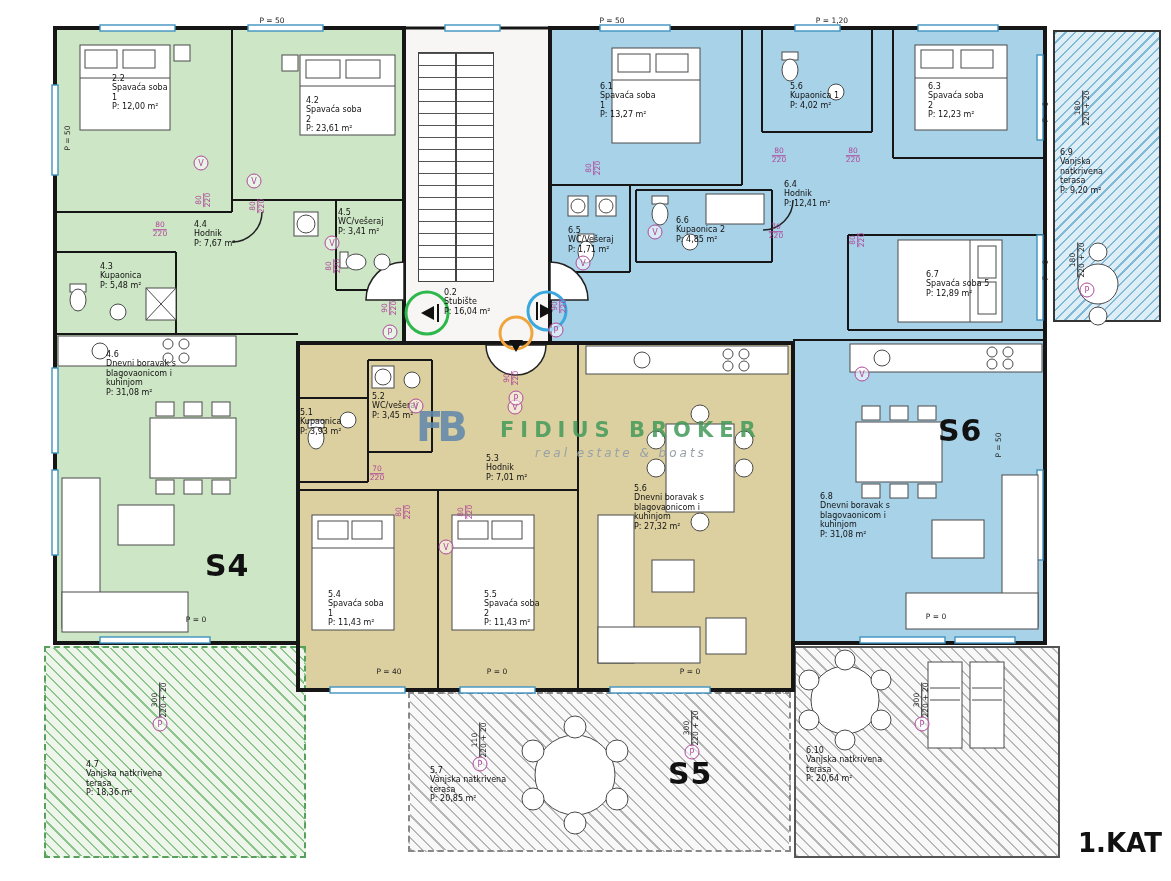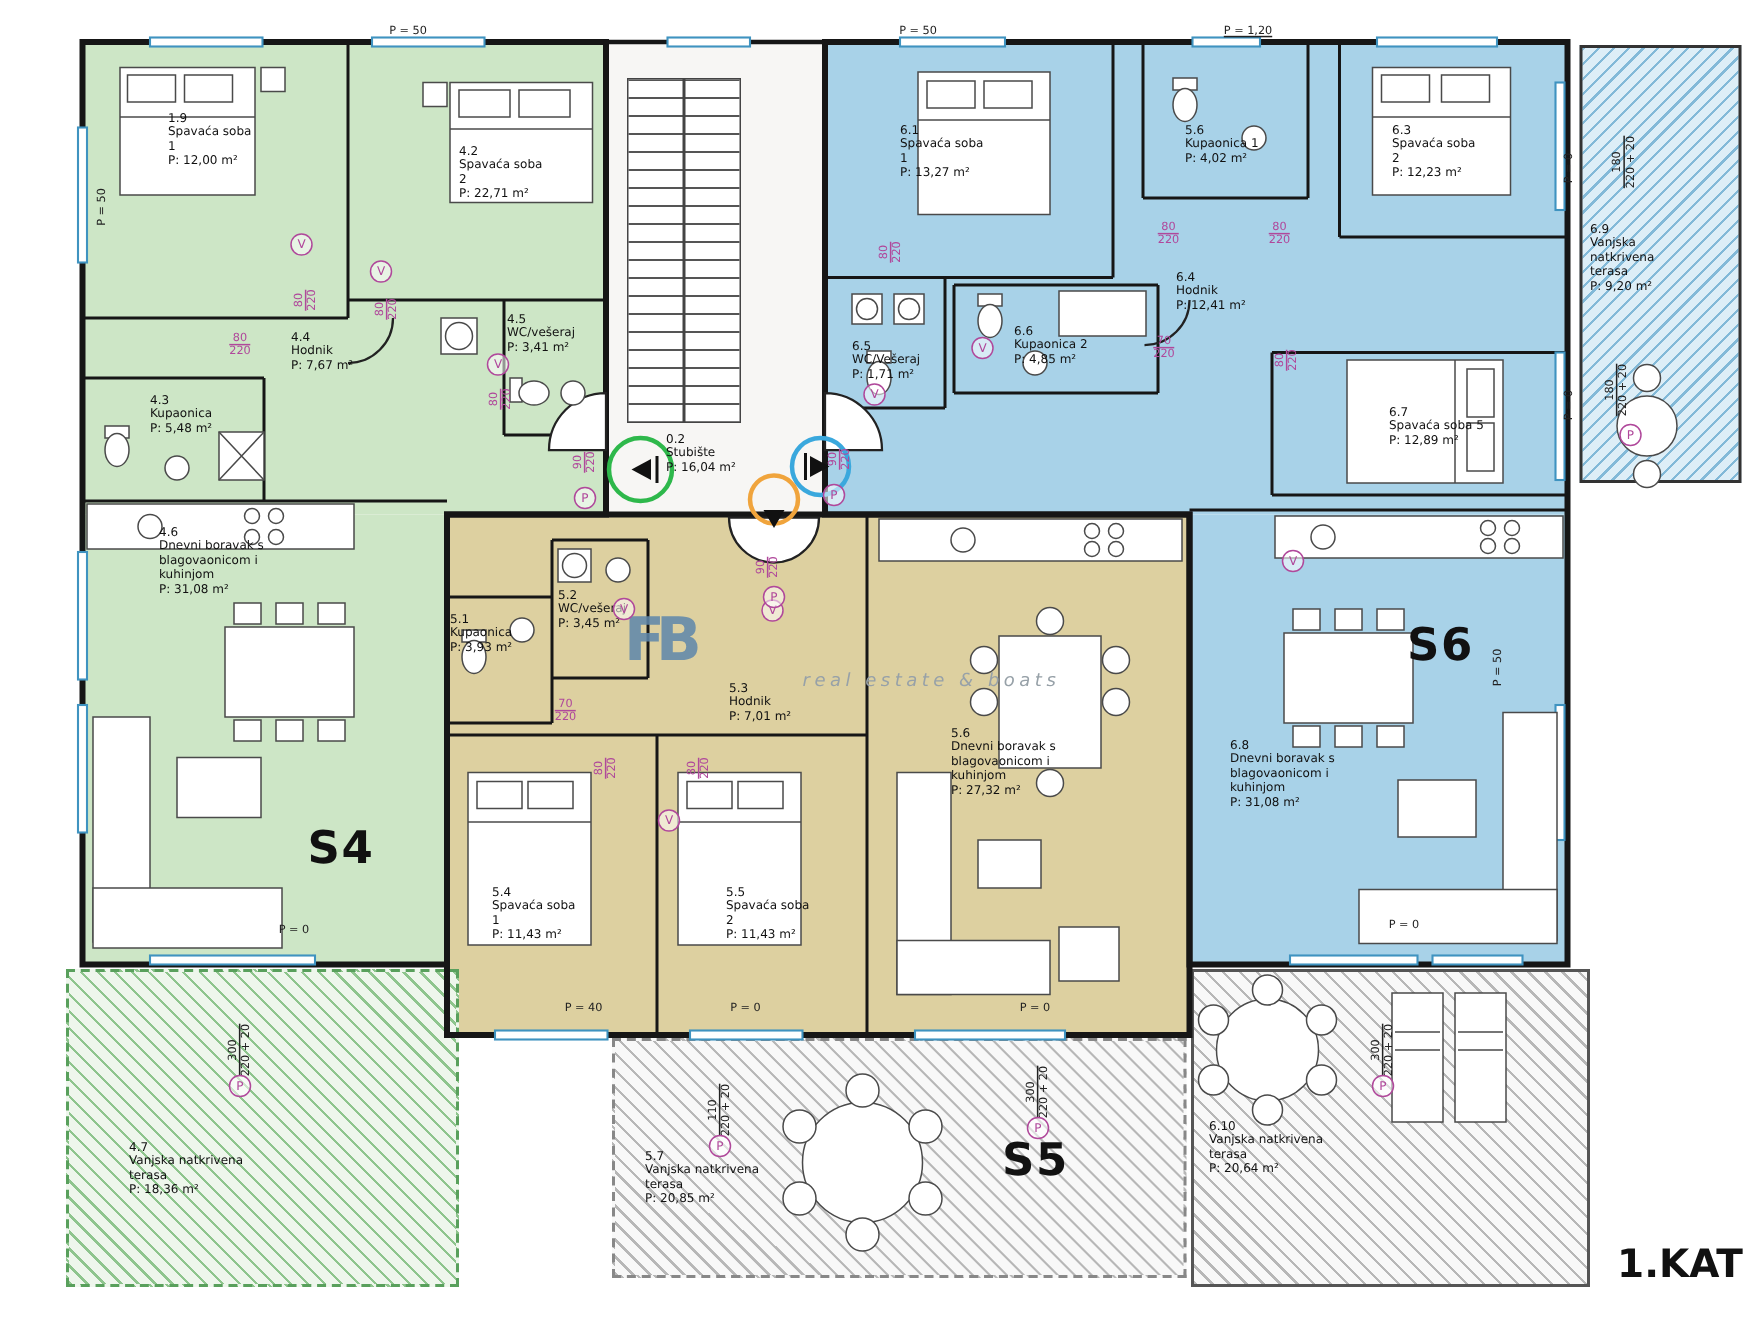--- a/index.html
+++ b/index.html
@@ -256,28 +256,28 @@
     <g fill="#111">
       <path d="M434,306 l-13,7 13,7 Z"></path>
         <rect x="437" y="304" width="2" height="18"></rect>
       <path d="M540,304 l13,7 -13,7 Z"></path>
         <rect x="536" y="302" width="2" height="18"></rect>
       <path d="M509,340 l7,12 7,-12 Z"></path>
     </g>
   </svg>
 
   <div class="rlab" style="left:112px;top:74px;width:60px">
-    <span>1.9</span>
+    <span>2.2</span>
       <span>Spavaća soba 1</span>
       <span>P: 12,00 m²</span>
     </div>
   <div class="rlab" style="left:306px;top:96px;width:60px">
     <span>4.2</span>
       <span>Spavaća soba 2</span>
-      <span>P: 22,71 m²</span>
+      <span>P: 23,61 m²</span>
     </div>
   <div class="rlab" style="left:194px;top:220px;width:60px">
     <span>4.4</span>
       <span>Hodnik</span>
       <span>P: 7,67 m²</span>
     </div>
   <div class="rlab" style="left:338px;top:208px;width:66px">
     <span>4.5</span>
       <span>WC/vešeraj</span>
       <span>P: 3,41 m²</span>
@@ -390,30 +390,31 @@
       <span>Vanjska natkrivena terasa</span>
       <span>P: 20,64 m²</span>
     </div>
 
   <div class="biglab" style="left:205px;top:548px">S4</div>
   <div class="biglab" style="left:668px;top:756px">S5</div>
   <div class="biglab" style="left:938px;top:413px">S6</div>
   <div class="floorlab" style="left:1078px;top:828px">1.KAT</div>
 
   <div class="logo-mono">FB</div>
+  <div class="logo-title">FIDIUS BROKER</div>
   <div class="logo-sub">real estate &amp; boats</div>
 
   <div id="ann-layer" class="abs" style="left:0;top:0;width:1171px;height:881px">
       <div class="dim" style="left: 272px; top: 21px;">
         <div>P = 50</div>
       </div>
       <div class="dim" style="left: 612px; top: 21px;">
         <div>P = 50</div>
       </div>
-      <div class="dim" style="left: 832px; top: 21px; text-decoration: underline;">
+      <div class="dim" style="left: 832px; top: 21px;">
         <div>P = 1,20</div>
       </div>
       <div class="dim vert" style="left: 68px; top: 138px;">
         <div>P = 50</div>
       </div>
       <div class="dim vert" style="left: 1046px; top: 112px;">
         <div>P = 0</div>
       </div>
       <div class="dim vert" style="left: 1046px; top: 270px;">
         <div>P = 0</div>

